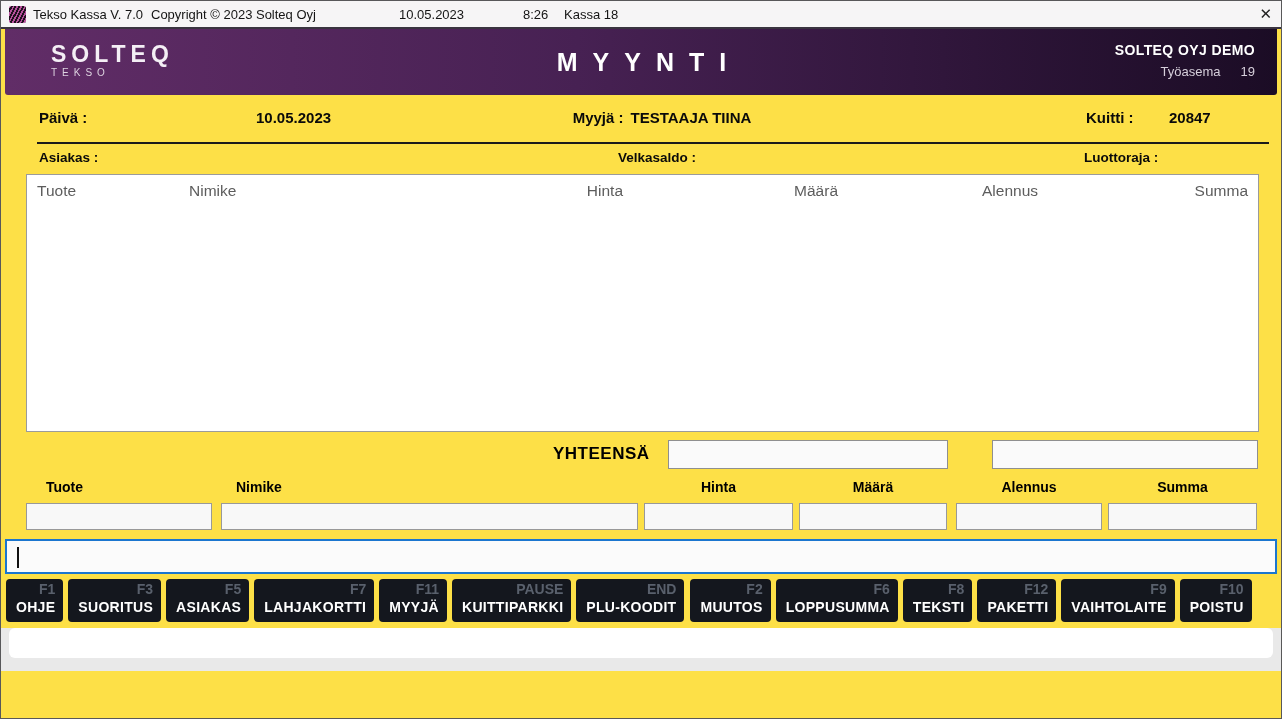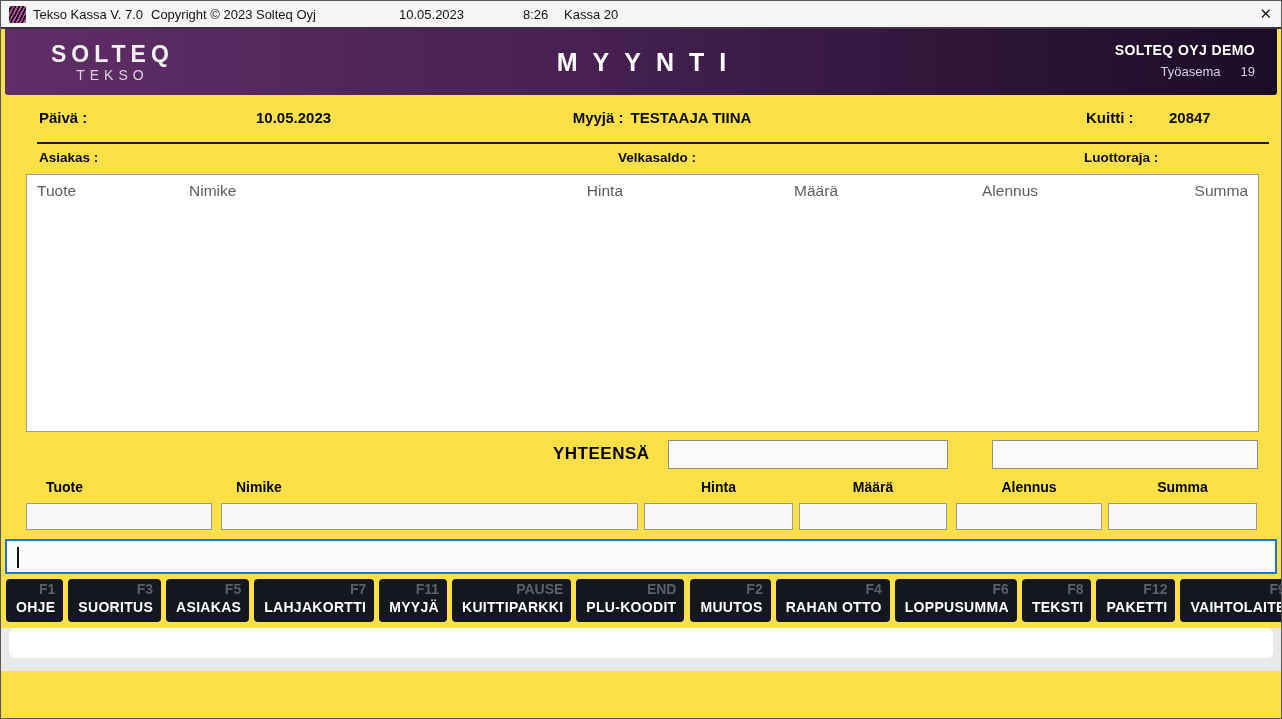--- a/index.html
+++ b/index.html
@@ -19,22 +19,22 @@
   .t-time { left:522px; } .t-reg { left:563px; }
   .close-btn { position:absolute; right:9px; top:50%; transform:translateY(-50%);
                font-size:15px; color:#222; background:none; border:none; line-height:1;
                font-family:"DejaVu Sans",sans-serif; cursor:pointer; }
 
   
   .header { margin:0 4px; height:66px; border-radius:0 0 3px 3px; position:relative; color:#fff;
             background:linear-gradient(90deg,#612d67 0%,#472153 45%,#1b0c25 100%); }
   .logo { position:absolute; left:46px; top:13px; }
   .logo-main { font-size:23px; font-weight:700; letter-spacing:5px; color:#f4eff5; line-height:24px; }
-  .logo-sub { font-size:14px; font-weight:400; letter-spacing:5px; color:#ddd3e0;
-              text-align:center; margin-top:1px; }
+  .logo-sub { font-size:10px; font-weight:400; letter-spacing:5px; color:#ddd3e0;
+              text-align:left; margin-top:1px; }
   .header-title { position:absolute; left:50%; top:50%; transform:translate(-50%,-50%);
                   font-size:25px; font-weight:700; letter-spacing:15px; margin-left:8px;
                   white-space:nowrap; }
   .header-right { position:absolute; right:22px; top:13px; text-align:right; }
   .company { font-size:14px; font-weight:700; letter-spacing:0.4px; }
   .workstation { font-size:13px; color:#d6cfdb; margin-top:6px; }
   .workstation .ws-num { margin-left:20px; }
 
   
   .info1 { position:relative; height:47px; font-weight:700; font-size:15px; color:#0a0a0a; }
@@ -110,21 +110,21 @@
 <body>
 
 <div class="window">
 
   <div class="titlebar">
     <div class="app-icon"></div>
     <span class="t-title">Tekso Kassa V. 7.0</span>
     <span class="t-copy">Copyright © 2023 Solteq Oyj</span>
     <span class="t-date">10.05.2023</span>
     <span class="t-time">8:26</span>
-    <span class="t-reg">Kassa 20</span>
+    <span class="t-reg">Kassa 18</span>
     <button class="close-btn">✕</button>
   </div>
 
   <div class="header">
     <div class="logo">
       <div class="logo-main">SOLTEQ</div>
       <div class="logo-sub">TEKSO</div>
     </div>
     <div class="header-title">MYYNTI</div>
     <div class="header-right">
@@ -222,24 +222,20 @@
         <span class="key">END</span>
         <span class="name">PLU-KOODIT</span>
       </button>
     </div>
     <div class="fkey-row">
       <button class="fkey">
         <span class="key">F2</span>
         <span class="name">MUUTOS</span>
       </button>
       <button class="fkey">
-        <span class="key">F4</span>
-        <span class="name">RAHAN OTTO</span>
-      </button>
-      <button class="fkey">
         <span class="key">F6</span>
         <span class="name">LOPPUSUMMA</span>
       </button>
       <button class="fkey">
         <span class="key">F8</span>
         <span class="name">TEKSTI</span>
       </button>
       <button class="fkey">
         <span class="key">F12</span>
         <span class="name">PAKETTI</span>

